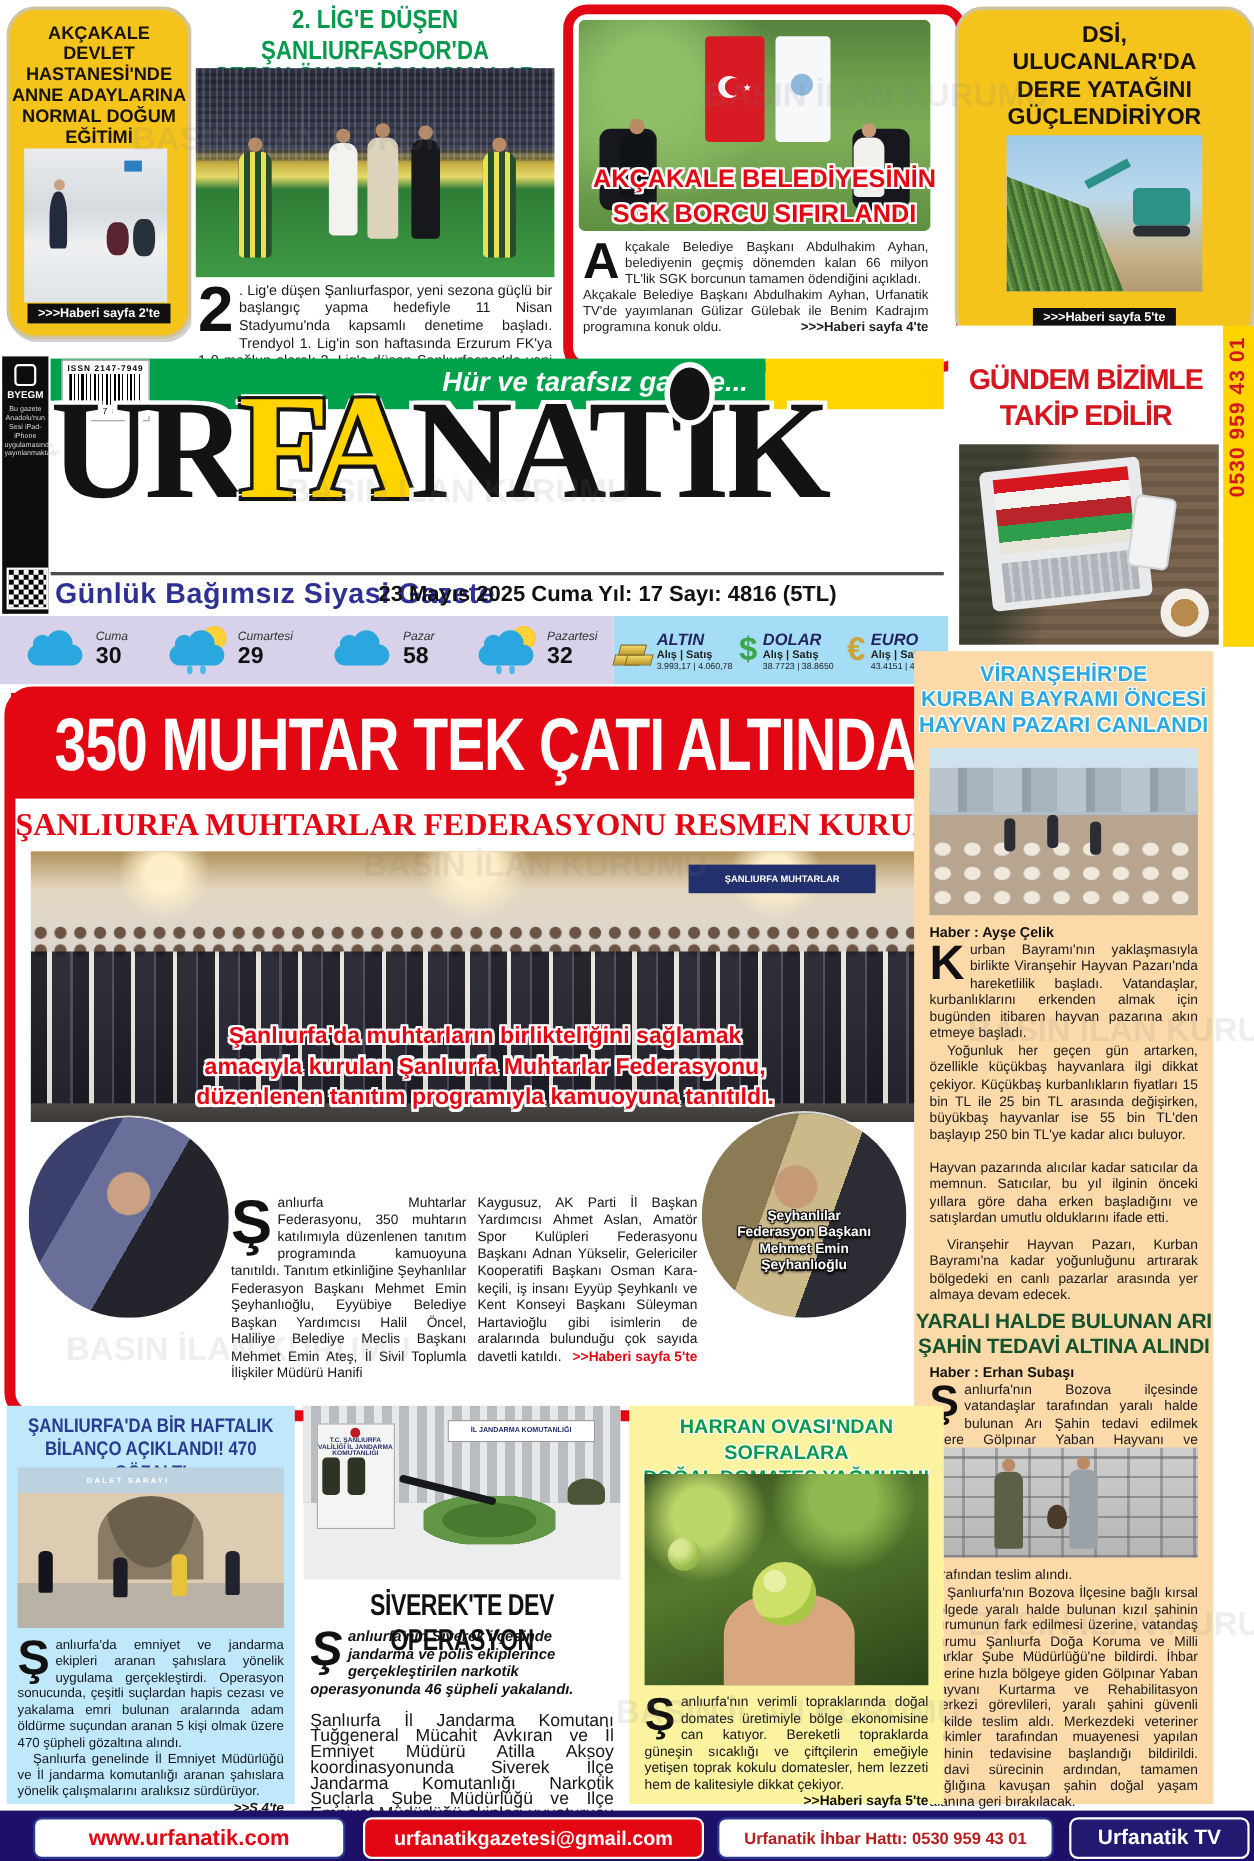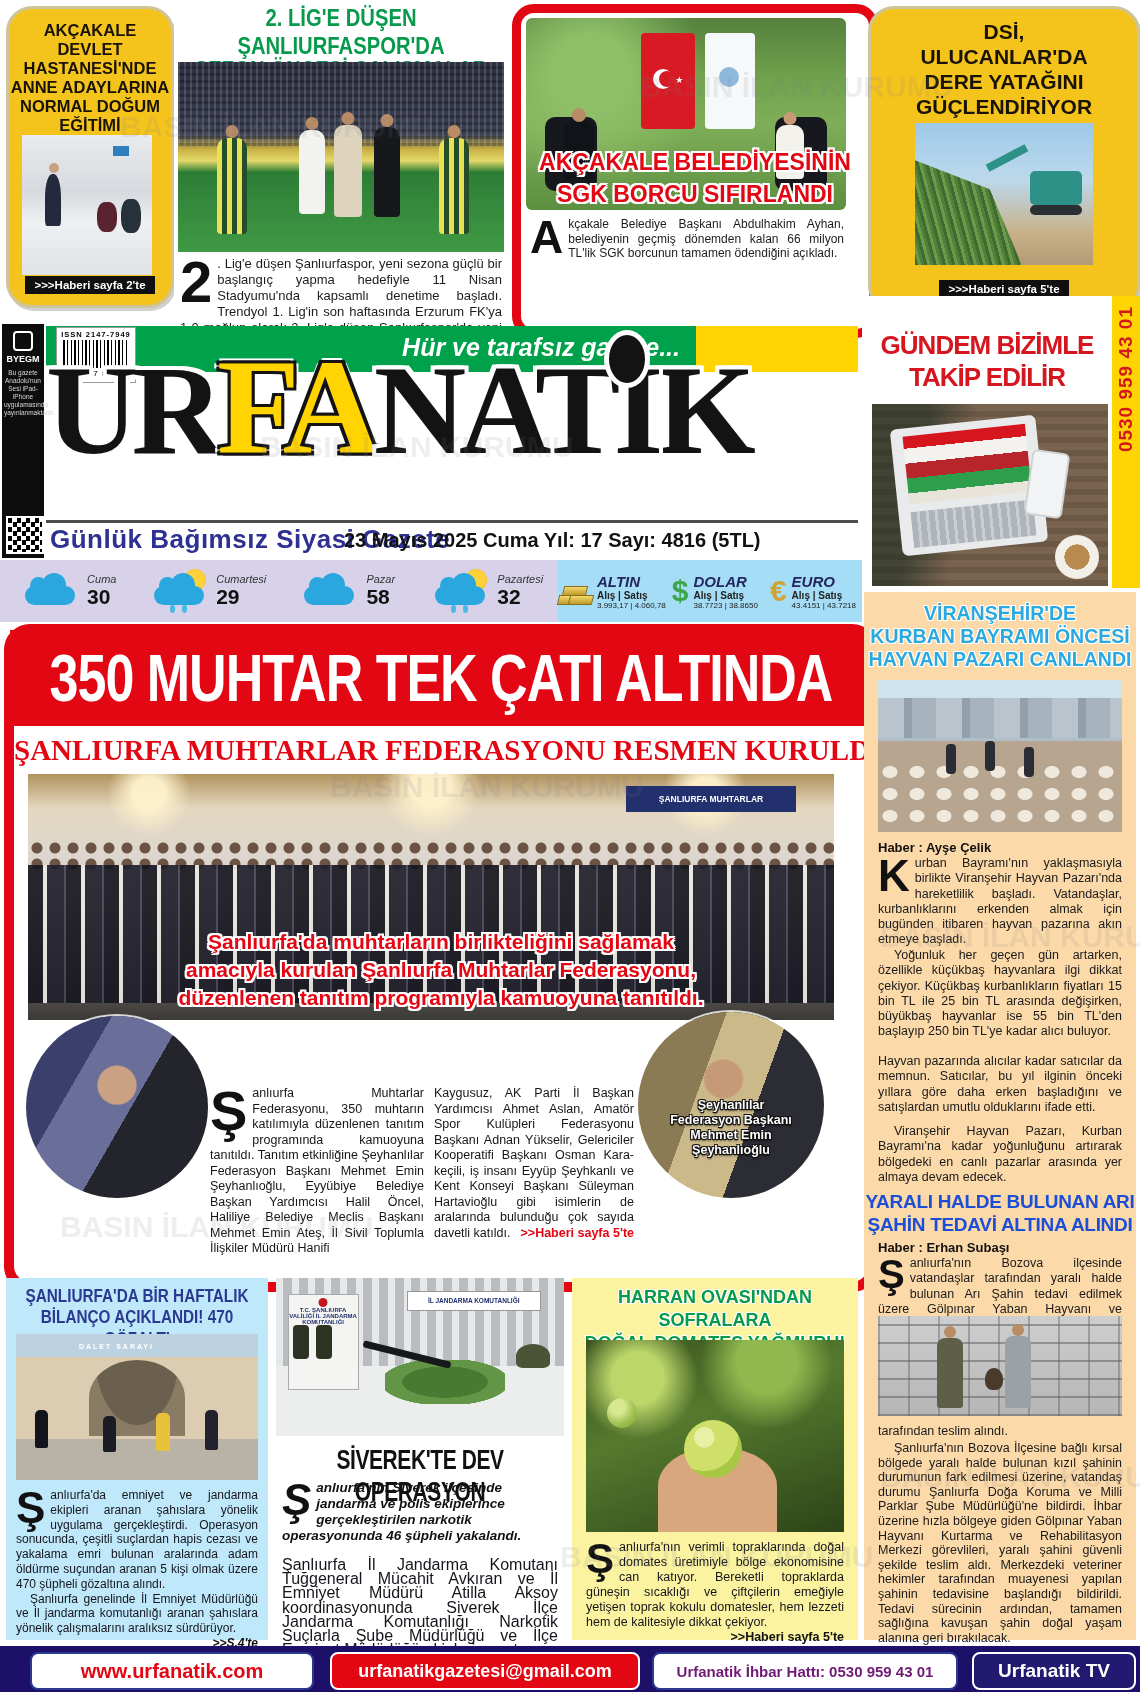--- a/index.html
+++ b/index.html
@@ -172,35 +172,35 @@
      radial-gradient(circle at 46% 36%,#c69a77 0 12%,transparent 13%),
      linear-gradient(110deg,#8a7b54 0 35%,#cbb98a 35% 60%,#2c2c34 60% 100%)}
   .circcap{position:absolute;left:6%;width:88%;text-align:center;color:#fff;font-weight:800;font-size:12.5px;line-height:15px;z-index:10}
   #main-box .col{position:absolute;top:452px;font-size:12.5px;line-height:15.5px;color:#161616}
   #col1{left:196px;width:214px}
   #col2{left:420px;width:200px}
   #col1 .dc{font-size:56px}
   #col2 .redtag{display:inline;float:right}
 
   
-  #sidebar{left:864px;top:592px;width:272px;height:1048px;background:#fcd9a8}
+  #sidebar{left:831px;top:592px;width:272px;height:1048px;background:#fcd9a8}
   #sidebar .s1t{position:absolute;left:0;width:100%;text-align:center;font-weight:900;font-size:19.5px;line-height:23px;color:#2aa9e1;
      text-shadow:-1px -1px 0 #fff,1px -1px 0 #fff,-1px 1px 0 #fff,1px 1px 0 #fff}
   #ph-pazar{left:14px;top:88px;width:244px;height:152px;background:
      linear-gradient(180deg,#cfe3ee 0 26%,#aebfc9 26% 40%,#b7a58f 40% 100%)}
   #ph-pazar .bld{position:absolute;left:0;top:12%;width:100%;height:26%;
      background:repeating-linear-gradient(90deg,#b9c4cc 0 26px,#92a0ab 26px 34px,#a8b4bd 34px 58px)}
   #ph-pazar .sheep{position:absolute;left:0;bottom:0;width:100%;height:46%;
      background:repeating-radial-gradient(ellipse at 12px 10px,#efe9dd 0 7px,rgba(0,0,0,0) 8px 26px);background-size:27px 22px}
   #ph-pazar .pp1,#ph-pazar .pp2,#ph-pazar .pp3{position:absolute;width:10px;height:30px;background:#2c2c34;border-radius:4px}
   #ph-pazar .pp1{left:28%;top:42%}#ph-pazar .pp2{left:44%;top:40%}#ph-pazar .pp3{left:60%;top:44%}
   #sidebar .rep{position:absolute;left:14px;font-size:13px;font-weight:800;color:#111}
   #sidebar .para{position:absolute;left:14px;width:244px;font-size:12.5px;line-height:15.3px;color:#1a1a1a;text-align:justify}
   #sidebar .para .dc{font-size:44px}
-  #sidebar .s2t{position:absolute;left:0;width:100%;text-align:center;font-weight:900;font-size:19px;line-height:23px;color:#1d4ed8;letter-spacing:-.3px}
+  #sidebar .s2t{position:absolute;left:0;width:100%;text-align:center;font-weight:900;font-size:19px;line-height:23px;color:#14532d;letter-spacing:-.3px}
   #ph-sahin{left:14px;top:724px;width:244px;height:100px;background:#c9c9c9}
   #ph-sahin .wall{position:absolute;inset:0;background:
      repeating-linear-gradient(0deg,rgba(90,90,90,.5) 0 2px,transparent 2px 18px),
      repeating-linear-gradient(90deg,rgba(90,90,90,.4) 0 2px,transparent 2px 30px),
      linear-gradient(#cfcfcf,#b5b5b5)}
   #ph-sahin .g1{position:absolute;left:24%;top:22%;width:26px;height:70px;background:#5d5f46;border-radius:8px 8px 3px 3px}
   #ph-sahin .g1:before{content:"";position:absolute;left:50%;top:-12px;transform:translateX(-50%);width:12px;height:12px;border-radius:50%;background:#b98c66}
   #ph-sahin .g2{position:absolute;left:52%;top:20%;width:26px;height:72px;background:#9aa2a8;border-radius:8px 8px 3px 3px}
   #ph-sahin .g2:before{content:"";position:absolute;left:50%;top:-12px;transform:translateX(-50%);width:12px;height:12px;border-radius:50%;background:#b98c66}
   #ph-sahin .bird{position:absolute;left:44%;top:52%;width:18px;height:22px;background:#4a3a2c;border-radius:50% 50% 40% 40%}
@@ -255,21 +255,21 @@
      background:radial-gradient(circle at 35% 30%,#e7f0a4 0 18%,#cfe06a 19% 60%,#a8c845 61% 100%)}
   #ph-domates .t2{position:absolute;left:8%;top:30%;width:30px;height: 30px;border-radius:50%;background:radial-gradient(circle at 35% 30%,#d8e890 0 25%,#9ec050 60%,#7fa63c 100%)}
   #box-harran .body{position:absolute;left:14px;top:262px;width:258px;font-size:12.5px;line-height:15px;color:#15151c;text-align:justify}
   #box-harran .body .dc{font-size:42px}
 
   
   #footer{left:0;top:1646px;width:1140px;height:46px;background:#1c1069}
   .fbox{position:absolute;top:6px;height:34px;border-radius:8px;display:flex;align-items:center;justify-content:center;white-space:nowrap}
   #f-site{left:30px;width:280px;background:#fff;border:2px solid #2b3990;color:#e30613;font-weight:900;font-size:20px}
   #f-mail{left:330px;width:306px;background:#e30613;border:2px solid #fff;color:#fff;font-weight:800;font-size:18px}
-  #f-hat{left:652px;width:302px;background:#fff;border:2px solid #2b3990;color:#701a75;font-weight:800;font-size:15px}
+  #f-hat{left:652px;width:302px;background:#fff;border:2px solid #2b3990;color:#b91c1c;font-weight:800;font-size:15px}
   #f-tv{left:972px;width:160px;background:#221a70;border:2px solid #fff;color:#fff;font-weight:900;font-size:19px}
 </style>
 </head>
 <body>
 
 <div id="page">
 
   <div class="ycard" id="card-hospital">
     <div class="ttl ctr">
       <div class="tl">AKÇAKALE DEVLET</div>
@@ -318,20 +318,22 @@
       <div class="whiteflag">
           <span class="emb"></span>
         </div>
       <div class="man"></div>
       <div class="woman"></div>
     </div>
     <div class="ov ow" style="top:136px">AKÇAKALE BELEDİYESİNİN</div>
     <div class="ov ow" style="top:168px">SGK BORCU SIFIRLANDI</div>
     <div class="body jt">
       <span class="dc" style="font-size:46px">A</span><span>kçakale Belediye Başkanı Abdulhakim Ayhan, belediyenin geçmiş dönemden kalan 66 milyon TL'lik SGK borcunun tamamen ödendiğini açıkladı.</span>
+      <div><span>Akçakale Belediye Başkanı Abdulhakim Ayhan, Urfanatik TV'de yayımlanan Gülizar Gülebak ile Benim Kadrajım programına konuk oldu.</span>
+      <span class="b" style="float:right">&gt;&gt;&gt;Haberi sayfa 4'te</span></div>
     </div>
   </div>
 
   <div class="ycard" id="card-dsi">
     <div class="ttl ctr">
       <div class="tl">DSİ,</div>
       <div class="tl">ULUCANLAR'DA</div>
       <div class="tl">DERE YATAĞINI</div>
       <div class="tl">GÜÇLENDİRİYOR</div>
     </div>

